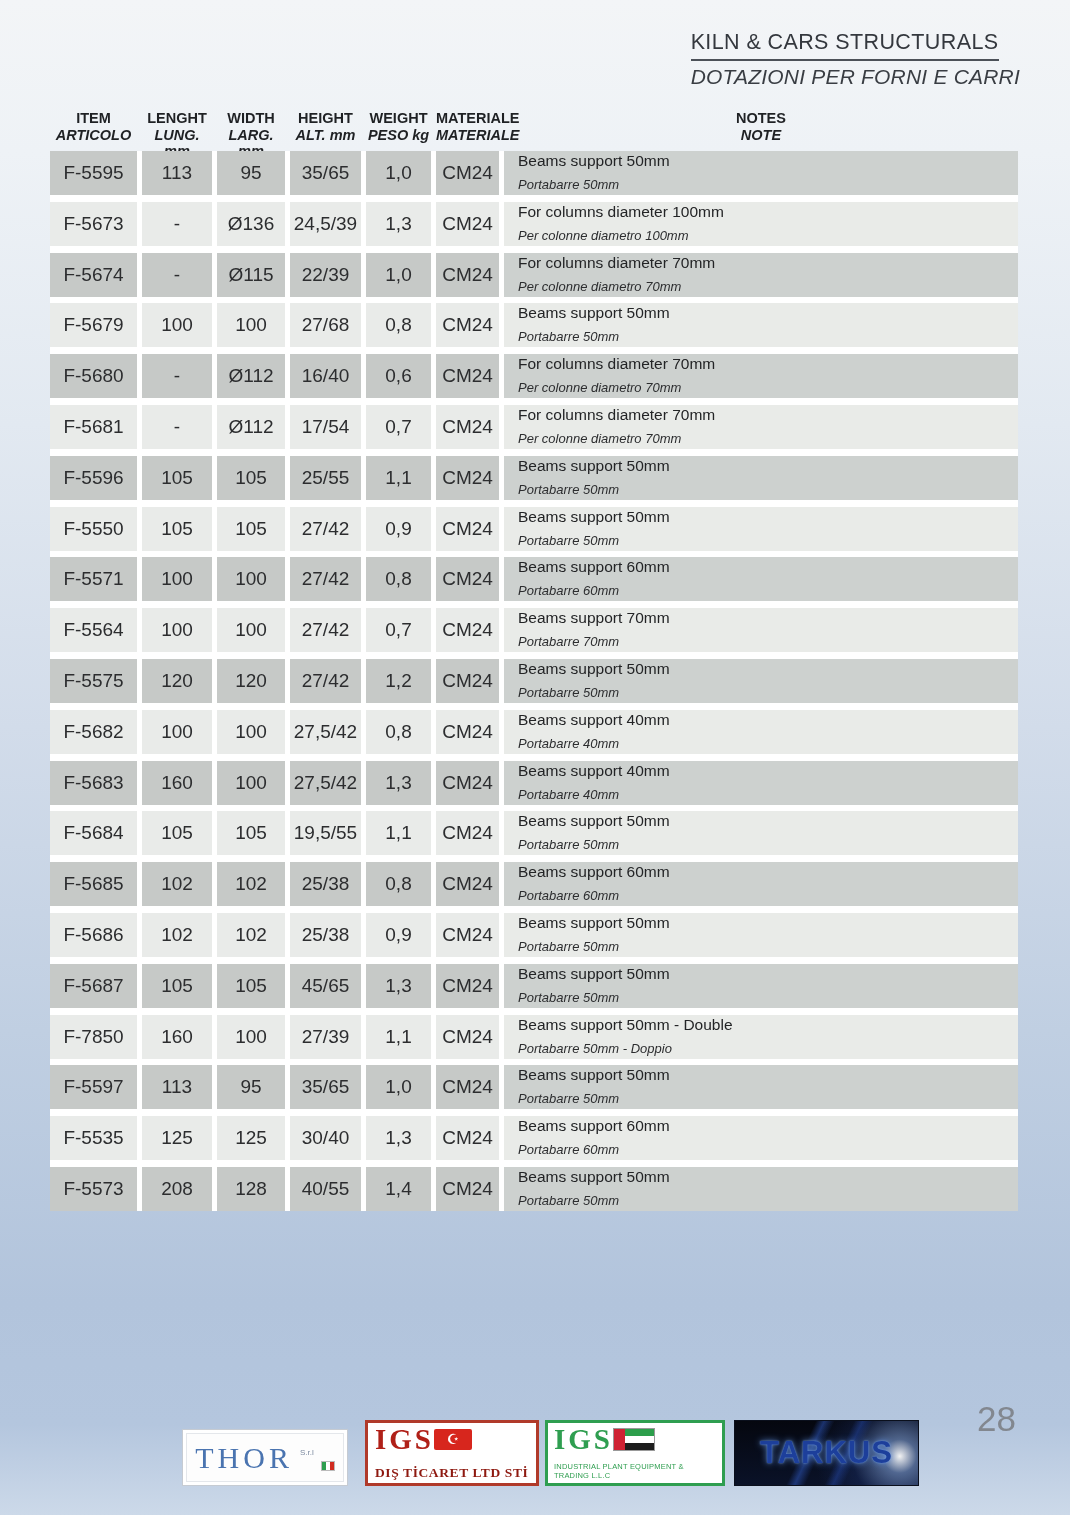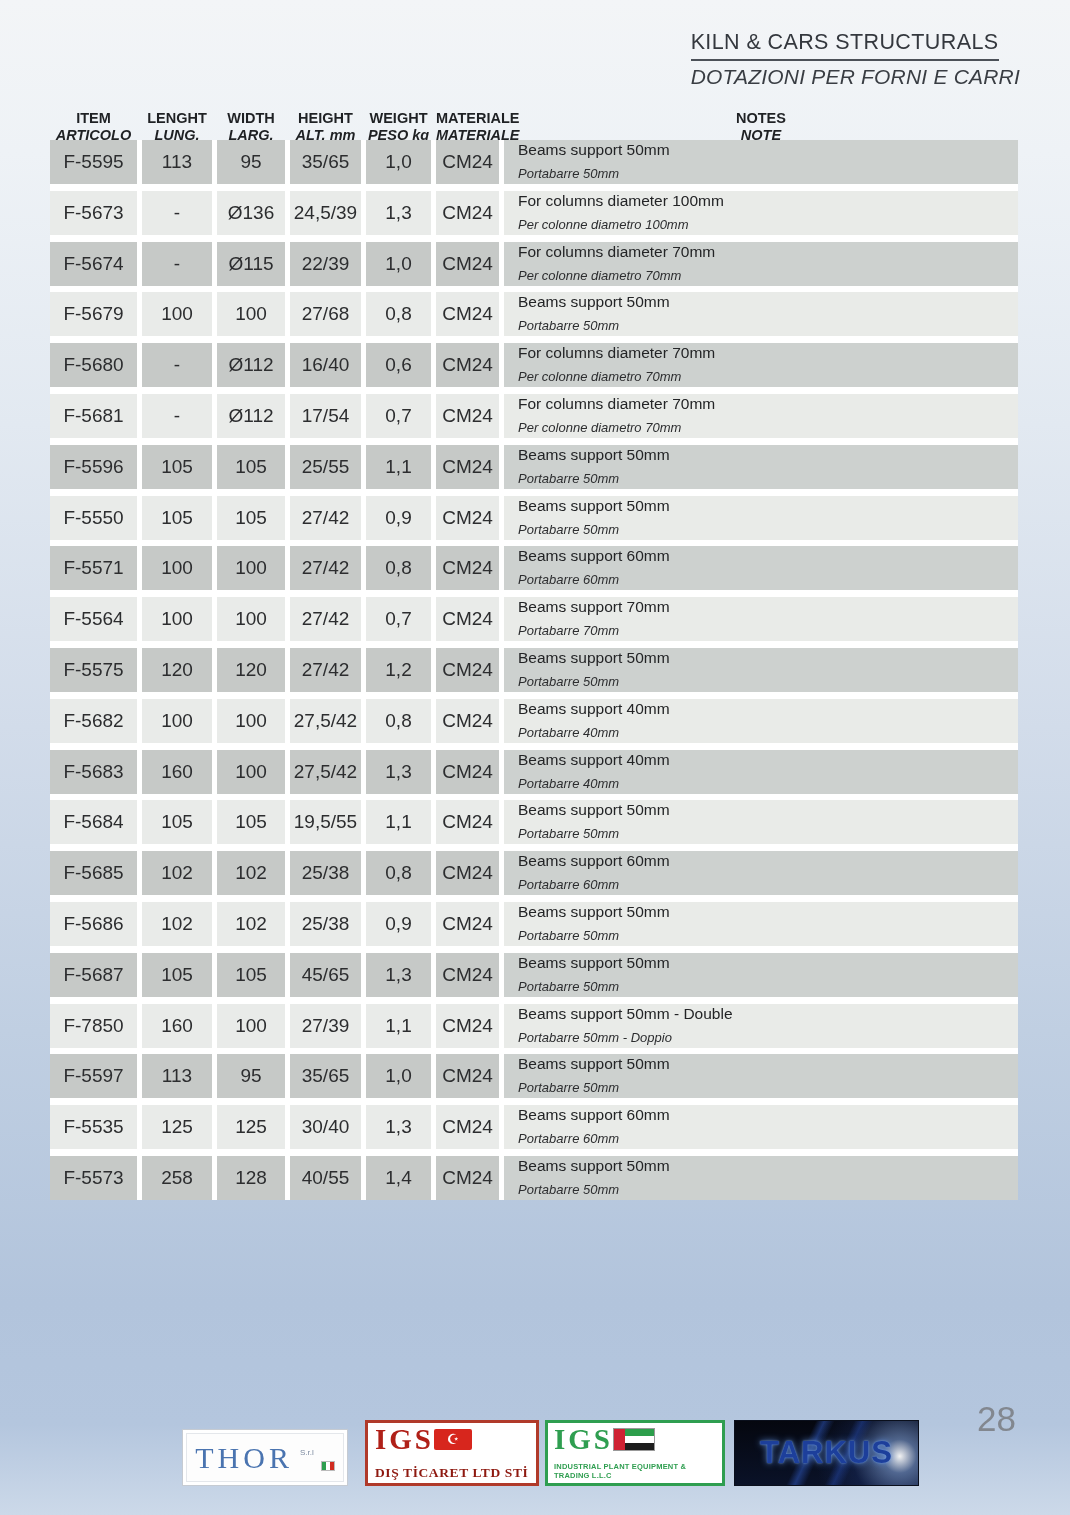--- a/index.html
+++ b/index.html
@@ -25,21 +25,21 @@
   .grid-cols{
     display:grid;
     grid-template-columns:87px 70px 68px 71px 65px 63px 514px;
     column-gap:5px;
   }
   .table-head{ position:absolute; left:50px; top:110px; width:968px; }
   .th{ text-align:center; color:#1f2124; font-weight:bold; font-size:14.5px; line-height:16.5px; }
   .th .line-it{ font-style:italic; display:block; }
 
   .table-body{
-    position:absolute; left:50px; top:140px; width:968px;
+    position:absolute; left:50px; top:151px; width:968px;
     display:flex; flex-direction:column; gap:6.8px; background:#ffffff;
   }
   .row{ height:44px; background:#ffffff; }
   .cell{
     display:flex; align-items:center; justify-content:center;
     font-size:19px; color:#2c2d2f;
   }
   .row.dark .cell{ background:#c6c9c7; }
   .row.light .cell{ background:#e9ebe9; }
   .note{ display:flex; flex-direction:column; justify-content:space-between; padding-left:14px; }
@@ -81,21 +81,21 @@
   .logo-igs-ae{
     width:180px; height:66px; margin-left:6px; background:#fff;
     border:3px solid #2f9e50; padding:1px 6px 3px 6px;
     display:flex; flex-direction:column; justify-content:space-between;
   }
   .flag-ae{ width:42px; height:23px; display:flex; border:.5px solid #999; }
   .flag-ae .band{ width:11px; background:#cf2233; }
   .flag-ae .stripes{ flex:1; display:flex; flex-direction:column; }
   .flag-ae .stripes i{ flex:1; display:block; }
   .flag-ae .sg{ background:#2c9e4b; } .flag-ae .sw{ background:#fff; } .flag-ae .sb{ background:#1d1d1d; }
-  .igs-sub-ae{ font-size:7.5px; font-weight:bold; color:#2f9e50; letter-spacing:.2px; }
+  .igs-sub-ae{ font-size:7.5px; font-weight:normal; color:#2f9e50; letter-spacing:.2px; }
 
   .logo-tarkus{
     width:185px; height:66px; margin-left:9px; position:relative; overflow:hidden;
     border:1px solid #0a0f1c;
     background:
       radial-gradient(circle at 90% 55%, rgba(255,255,255,.95) 0%, rgba(140,175,235,.55) 10%, rgba(40,70,150,.25) 28%, rgba(0,0,0,0) 50%),
       linear-gradient(115deg, rgba(0,0,0,0) 38%, rgba(45,85,185,.55) 42%, rgba(0,0,0,0) 47%, rgba(0,0,0,0) 56%, rgba(35,70,165,.5) 60%, rgba(0,0,0,0) 65%),
       linear-gradient(180deg,#05070f,#0a1228);
     display:flex; align-items:center; justify-content:center;
   }
@@ -401,21 +401,21 @@
     <div class="cell">1,3</div>
     <div class="cell">CM24</div>
     <div class="note">
       <div class="note-en">Beams support 60mm</div>
       <div class="note-it">Portabarre 60mm</div>
     </div>
   </div>
 
   <div class="row grid-cols dark">
     <div class="cell">F-5573</div>
-    <div class="cell">258</div>
+    <div class="cell">208</div>
     <div class="cell">128</div>
     <div class="cell">40/55</div>
     <div class="cell">1,4</div>
     <div class="cell">CM24</div>
     <div class="note">
       <div class="note-en">Beams support 50mm</div>
       <div class="note-it">Portabarre 50mm</div>
     </div>
   </div>
 </div>

